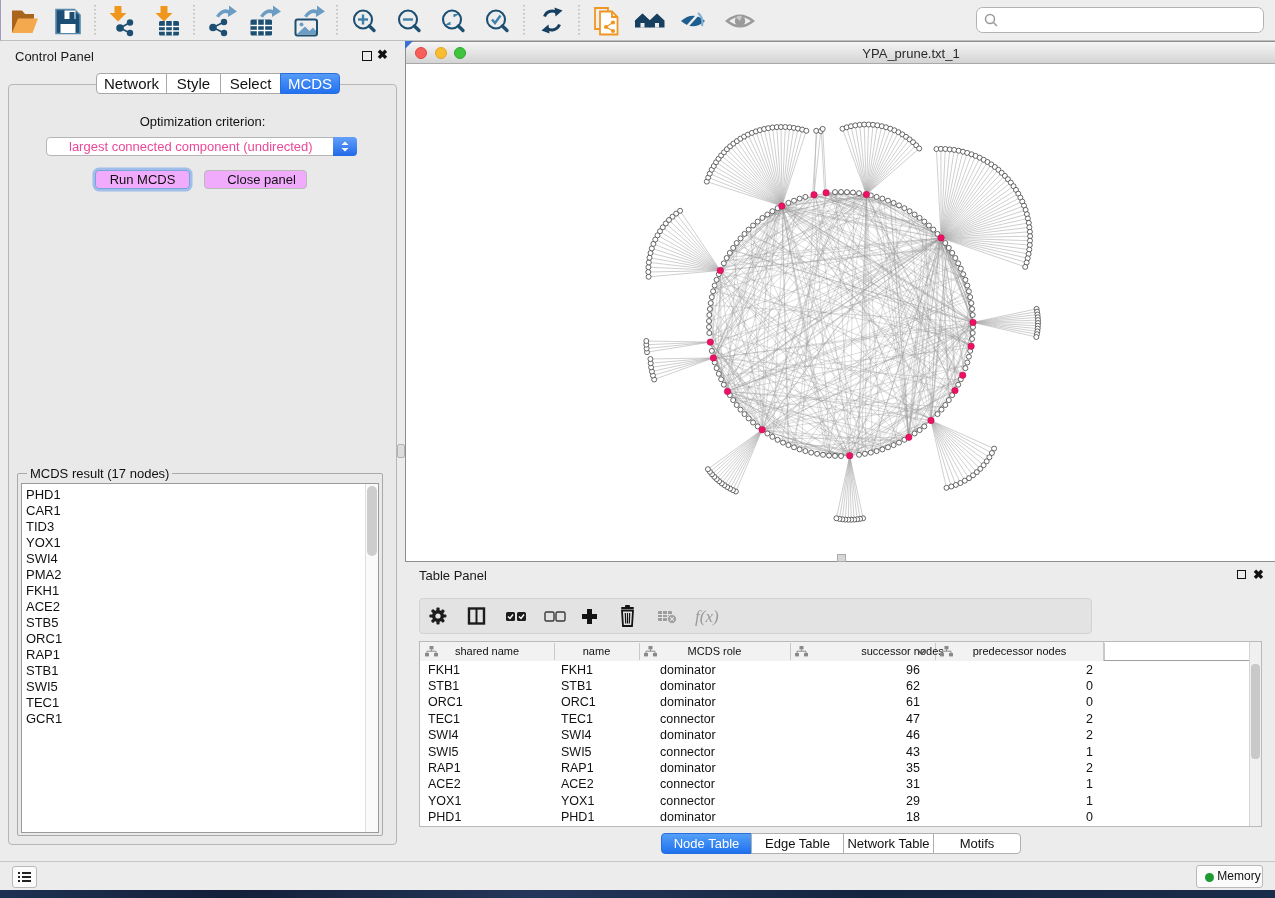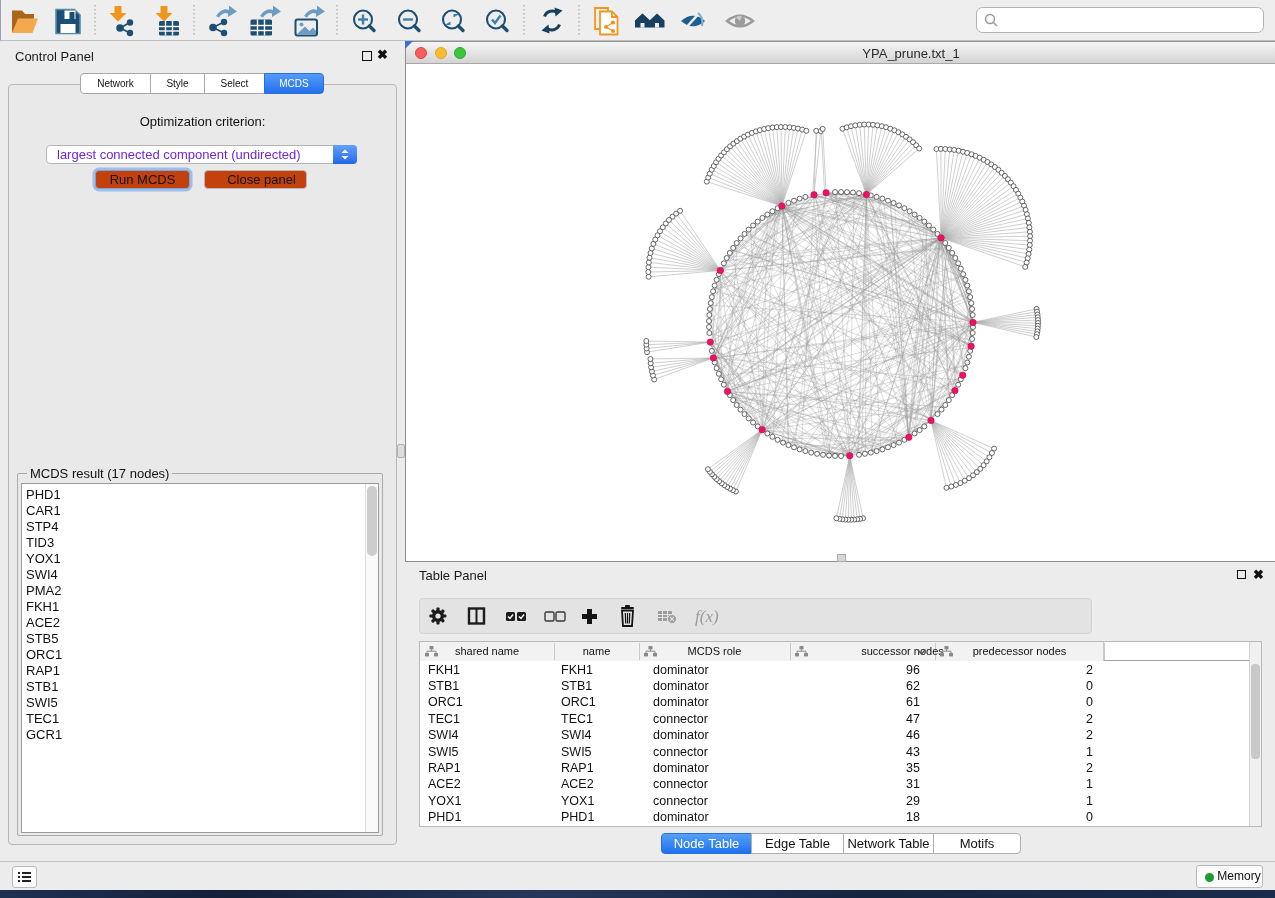--- a/index.html
+++ b/index.html
@@ -5,29 +5,29 @@
 body { font-family:"Liberation Sans", sans-serif; background:#ececec; position:relative; }
 .abs { position:absolute; }
 
 #toolbar { left:0; top:0; width:1275px; height:41px; background:#eeeeee; border-bottom:1px solid #bfbfbf; border-left:1px solid #a79ac0;}
 
 #cp { left:0; top:41px; width:405px; height:820px; background:#ececec; }
 #cp-title { left:15px; top:8px; font-size:13px; color:#1a1a1a; }
 .winbtn-sq { width:10px; height:10px; border:1.6px solid #111; background:transparent; }
 .winbtn-x { font-size:13px; color:#111; font-weight:bold; line-height:10px;}
 #cp-box { left:8px; top:43px; width:389px; height:761px; background:#e9e9e9; border:1px solid #b6b6b6; border-radius:4px; }
-.tab { top:32px; height:21px; background:#ffffff; border:1px solid #a8a8a8; font-size:10px; color:#111; text-align:center; line-height:19px; z-index:5;}
+.tab { top:32px; height:21px; background:#ffffff; border:1px solid #a8a8a8; font-size:15px; color:#111; text-align:center; line-height:19px; z-index:5;margin-left:16px;}
 .tab.first { border-radius:4px 0 0 4px; }
 .tab.last { border-radius:0 4px 4px 0; }
 .tab.sel { background:linear-gradient(#559bf8,#2270ee); color:#fff; border-color:#2a6ddd; }
 #optlabel { left:8px; top:73px; width:389px; text-align:center; font-size:13px; color:#111; }
-#dropdown { left:46px; top:96px; width:311px; height:19px; background:#fff; border:1px solid #b5b5b5; border-radius:4px; font-size:13px; color:#6d28d9; line-height:17px; padding-left:10px;margin-top:8px; }
+#dropdown { left:46px; top:96px; width:311px; height:19px; background:#fff; border:1px solid #b5b5b5; border-radius:4px; font-size:13px; color:#ec4899; line-height:17px; padding-left:22px; }
 #dd-btn { right:-1px; top:-1px; width:24px; height:19px; border-radius:0 4px 4px 0; background:linear-gradient(#63a1f8,#2268e9); }
 #dd-btn svg { position:absolute; left:5px; top:2px; }
-.btn { top:129px; height:19px; background:#c2410c; border:1px solid #b9b9b9; border-radius:4px; font-size:13px; color:#111; text-align:center; line-height:17px; }
+.btn { top:129px; height:19px; background:#f0abfc; border:1px solid #b9b9b9; border-radius:4px; font-size:13px; color:#111; text-align:center; line-height:17px; }
 #btn-run { left:95px; width:95px; border:1px solid #7aa4dd; box-shadow:0 0 0 2.5px rgba(122,167,235,0.65); }
 #btn-close { left:204px; width:103px;padding-left:12px; }
 #fieldset { left:17px; top:432px; width:366px; height:363px; border:1px solid #a9a9a9; border-radius:2px; }
 #fieldset-label { left:27px; top:425px; background:#e9e9e9; padding:0 3px; font-size:13px; color:#111; }
 #mlist { left:21px; top:442px; width:358px; height:350px; background:#fff; border:1px solid #9a9a9a; font-size:13px; color:#111; }
 #mlist .li { height:16px; line-height:16px; padding-left:4px; }
 #mlist-inner { position:absolute; left:0; top:3px; width:340px; }
 #mscroll { position:absolute; right:0; top:0; width:13px; height:348px; background:#fafafa; border-left:1px solid #e0e0e0; }
 #mthumb { position:absolute; left:1px; top:2px; width:10px; height:70px; background:#cdcdcd; border-radius:5px; }
 
@@ -40,21 +40,21 @@
 #tp { left:405px; top:562px; width:870px; height:299px; background:#ececec; }
 #tp-title { left:14px; top:6px; font-size:13px; color:#1a1a1a; }
 #tp-toolbar { left:14px; top:36px; width:673px; height:36px; background:#e3e3e3; border:1px solid #d2d2d2; border-radius:4px; }
 #ttable { left:14px; top:79px; width:843px; height:186px; background:#fff; border:1px solid #b9b9b9; }
 #thead { position:absolute; left:0px; top:0px; width:831px; height:19px; border-bottom:1px solid #9f9f9f; font-size:11px; color:#111; }
 #theadbg { position:absolute; left:0; top:0; width:684px; height:19px; background:#f2f2f2; border-right:1px solid #c9c9c9; }
 .hsep { position:absolute; top:1px; width:1px; height:17px; background:#c9c9c9; }
 .hcell { position:absolute; top:0; height:19px; line-height:19px; text-align:center; }
 .trow { position:absolute; left:0; width:831px; height:16.4px; font-size:12.5px; color:#111; line-height:16.4px; }
 .trow span { position:absolute; }
-.c1 { left:8px; } .c2 { left:141px; } .c3 { left:233px; }
+.c1 { left:8px; } .c2 { left:141px; } .c3 { left:240px; }
 .c4 { left:377px; width:123px; text-align:right; } .c5 { left:522px; width:151px; text-align:right; }
 #tscroll { position:absolute; right:0px; top:0px; width:12px; height:184px; background:#f0f0f0; border-left:1px solid #d5d5d5;}
 #tthumb { position:absolute; left:1px; top:22px; width:9px; height:95px; background:#c9c9c9; border-radius:4px; }
 .btab { top:271px; height:21px; background:#fff; border:1px solid #b0b0b0; font-size:13px; color:#111; text-align:center; line-height:19px; }
 .btab.sel { background:linear-gradient(#55a0f8,#1e71ee); color:#fff; border-color:#2a6ddd; }
 
 #status { left:0; top:861px; width:1275px; height:29px; background:#ececec; border-top:1px solid #c6c6c6; }
 #listbtn { left:12px; top:4px; width:25px; height:22px; background:#fbfbfb; border:1px solid #b9b9b9; border-radius:3px; }
 #membtn { left:1196px; top:3px; width:67px; height:23px; background:#fbfbfb; border:1px solid #b9b9b9; border-radius:3px; font-size:12px; color:#111; line-height:21px; text-align:center; padding-left:19px;}
 #memdot { position:absolute; left:8px; top:7px; width:9px; height:9px; border-radius:50%; background:#1d9a31; }
@@ -231,21 +231,20 @@
       </div>
   </div>
   <div class="abs btn" id="btn-run">Run MCDS</div>
   <div class="abs btn" id="btn-close">Close panel</div>
   <div class="abs" id="fieldset"></div>
   <div class="abs" id="fieldset-label">MCDS result (17 nodes)</div>
   <div class="abs" id="mlist">
     <div id="mlist-inner">
         <div class="li">PHD1</div>
         <div class="li">CAR1</div>
-        <div class="li">STP4</div>
         <div class="li">TID3</div>
         <div class="li">YOX1</div>
         <div class="li">SWI4</div>
         <div class="li">PMA2</div>
         <div class="li">FKH1</div>
         <div class="li">ACE2</div>
         <div class="li">STB5</div>
         <div class="li">ORC1</div>
         <div class="li">RAP1</div>
         <div class="li">STB1</div>

